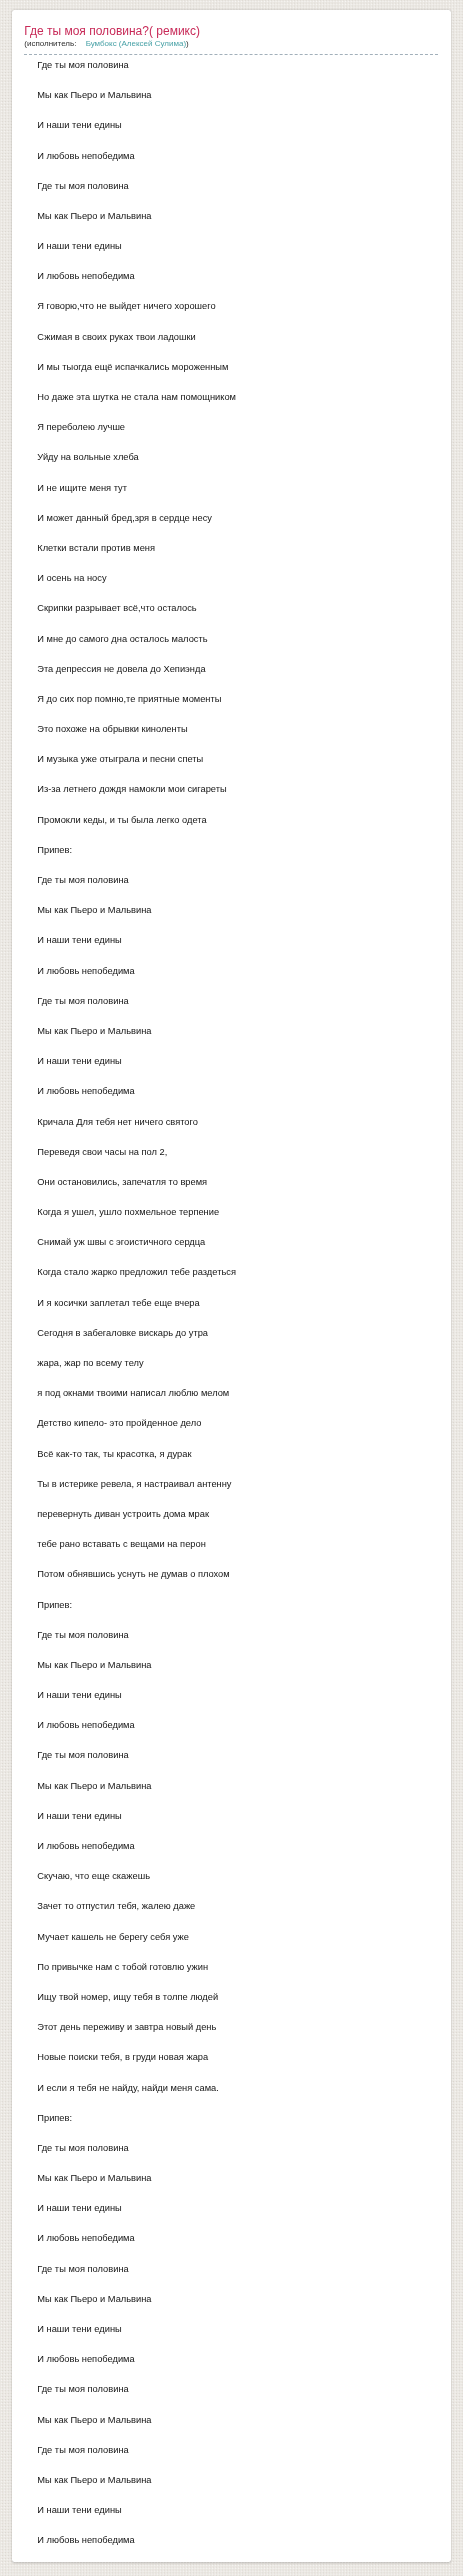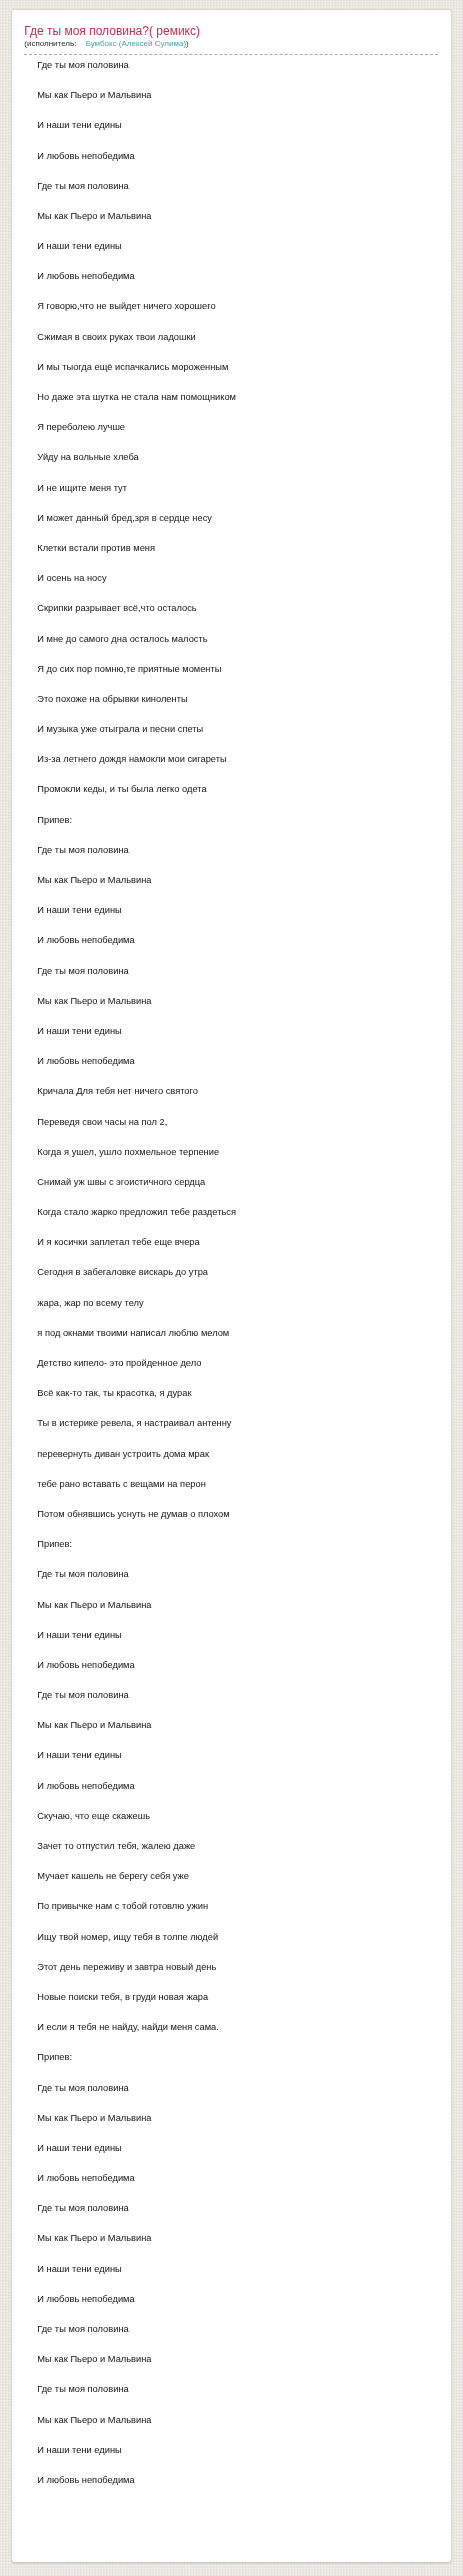--- a/index.html
+++ b/index.html
@@ -83,36 +83,38 @@
       <p>И мы тыогда ещё испачкались мороженным</p>
       <p>Но даже эта шутка не стала нам помощником</p>
       <p>Я переболею лучше</p>
       <p>Уйду на вольные хлеба</p>
       <p>И не ищите меня тут</p>
       <p>И может данный бред,зря в сердце несу</p>
       <p>Клетки встали против меня</p>
       <p>И осень на носу</p>
       <p>Скрипки разрывает всё,что осталось</p>
       <p>И мне до самого дна осталось малость</p>
+      <p>Эта депрессия не довела до Хепиэнда</p>
       <p>Я до сих пор помню,те приятные моменты</p>
       <p>Это похоже на обрывки киноленты</p>
       <p>И музыка уже отыграла и песни спеты</p>
       <p>Из-за летнего дождя намокли мои сигареты</p>
       <p>Промокли кеды, и ты была легко одета</p>
       <p>Припев:</p>
       <p>Где ты моя половина</p>
       <p>Мы как Пьеро и Мальвина</p>
       <p>И наши тени едины</p>
       <p>И любовь непобедима</p>
       <p>Где ты моя половина</p>
       <p>Мы как Пьеро и Мальвина</p>
       <p>И наши тени едины</p>
       <p>И любовь непобедима</p>
       <p>Кричала Для тебя нет ничего святого</p>
       <p>Переведя свои часы на пол 2,</p>
+      <p>Они остановились, запечатля то время</p>
       <p>Когда я ушел, ушло похмельное терпение</p>
       <p>Снимай уж швы с эгоистичного сердца</p>
       <p>Когда стало жарко предложил тебе раздеться</p>
       <p>И я косички заплетал тебе еще вчера</p>
       <p>Сегодня в забегаловке вискарь до утра</p>
       <p>жара, жар по всему телу</p>
       <p>я под окнами твоими написал люблю мелом</p>
       <p>Детство кипело- это пройденное дело</p>
       <p>Всё как-то так, ты красотка, я дурак</p>
       <p>Ты в истерике ревела, я настраивал антенну</p>

